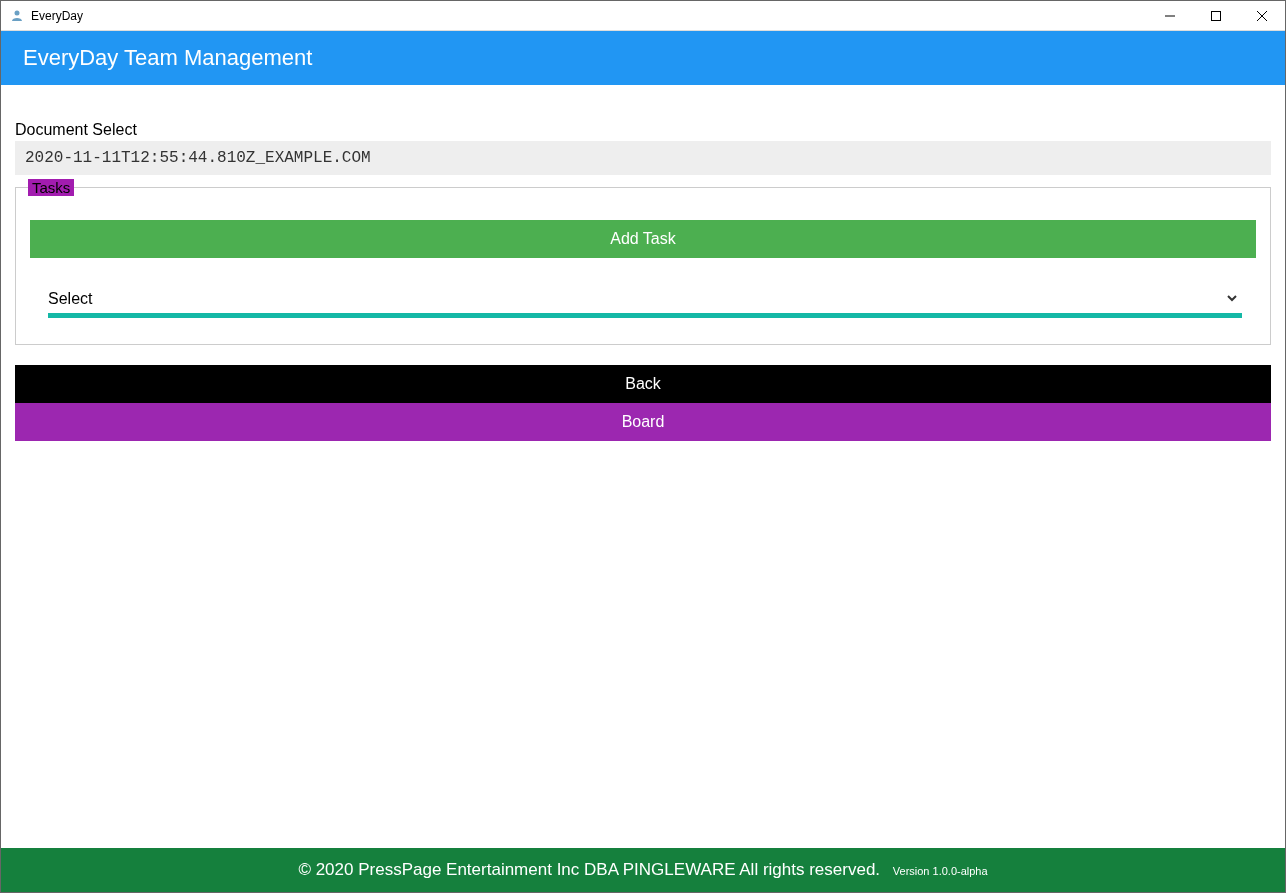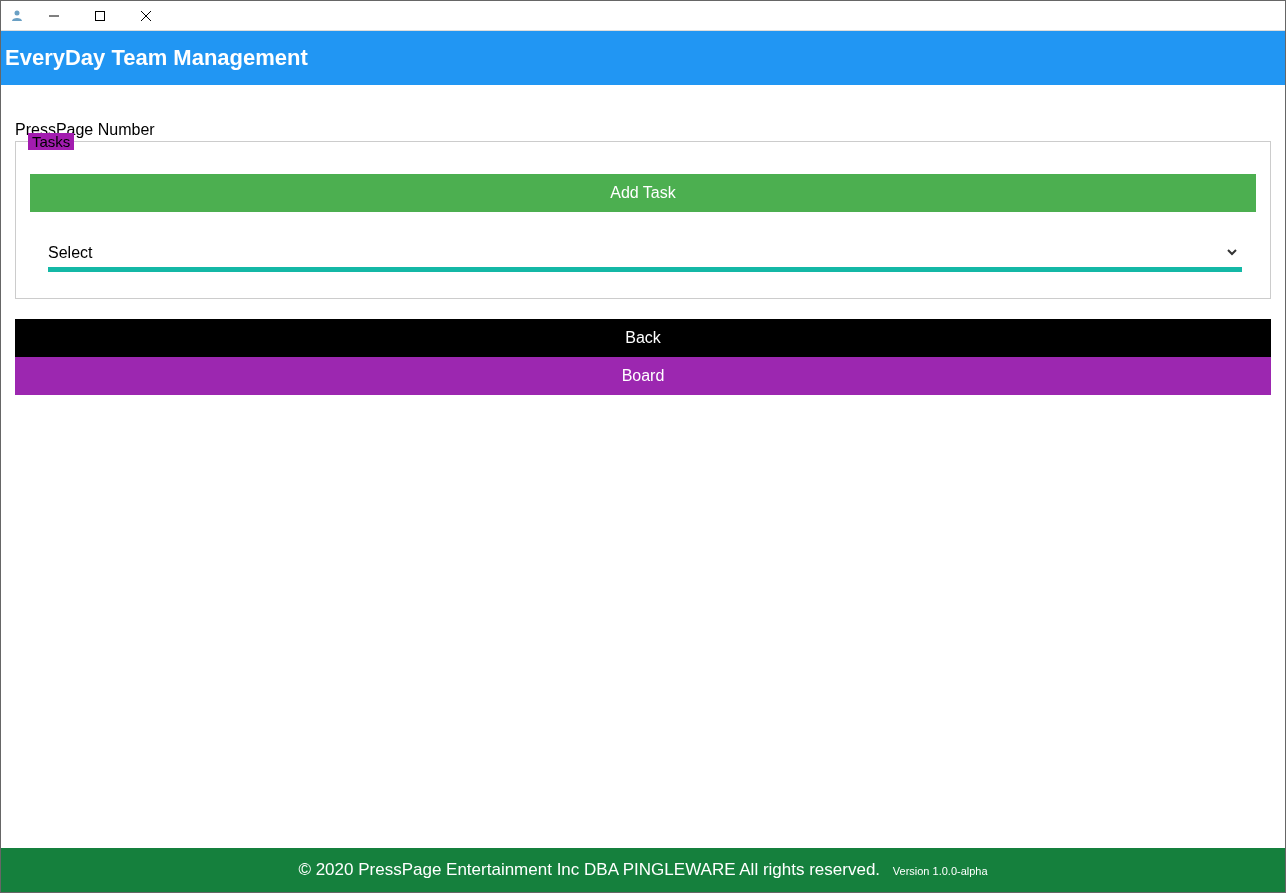--- a/index.html
+++ b/index.html
@@ -48,23 +48,23 @@
       display: flex;
       align-items: center;
       justify-content: center;
       font-family: "Segoe MDL2 Assets", sans-serif;
       font-size: 10px;
       cursor: pointer;
     }
     .header {
       background: #2196f3;
       color: #fff;
-      padding: 14px 4px;
+      padding: 14px 22px;
       font-size: 22px;
-      font-weight: 700;
+      font-weight: 400;
     }
     .content {
       flex: 1;
       padding: 36px 14px 14px 14px;
       display: flex;
       flex-direction: column;
       gap: 0;
     }
     .label {
       font-size: 16px;
@@ -159,20 +159,21 @@
 </head>
 <body>
 
 <div class="titlebar">
   <span class="titlebar-icon">
     <svg width="14" height="14" viewBox="0 0 14 14">
       <circle cx="7" cy="4" r="2.5" fill="#6aa0c4"></circle>
       <path d="M2 12 C2 8, 12 8, 12 12 Z" fill="#6aa0c4"></path>
     </svg>
   </span>
+  <span class="titlebar-title">EveryDay</span>
   <div class="window-controls">
     <div class="window-control">
       <svg width="10" height="10" viewBox="0 0 10 10">
           <line x1="0" y1="5" x2="10" y2="5" stroke="#000" stroke-width="1"></line>
         </svg>
     </div>
     <div class="window-control">
       <svg width="10" height="10" viewBox="0 0 10 10">
           <rect x="0.5" y="0.5" width="9" height="9" fill="none" stroke="#000" stroke-width="1"></rect>
         </svg>
@@ -184,21 +185,22 @@
         </svg>
     </div>
   </div>
 </div>
 
 <div class="header">
   <span>EveryDay Team Management</span>
 </div>
 
 <div class="content">
-  <div class="label">PressPage Number</div>
+  <div class="label">Document Select</div>
+  <input class="readonly-input" type="text" readonly="" value="2020-11-11T12:55:44.810Z_EXAMPLE.COM" style="">
 
   <fieldset class="fieldset">
     <span class="fieldset-legend">Tasks</span>
     <button class="btn btn-green">Add Task</button>
     <div class="select-wrapper">
       <select class="select-field">
         <option>Select</option>
       </select>
       <span class="select-chevron">
         <svg width="12" height="12" viewBox="0 0 12 12">

